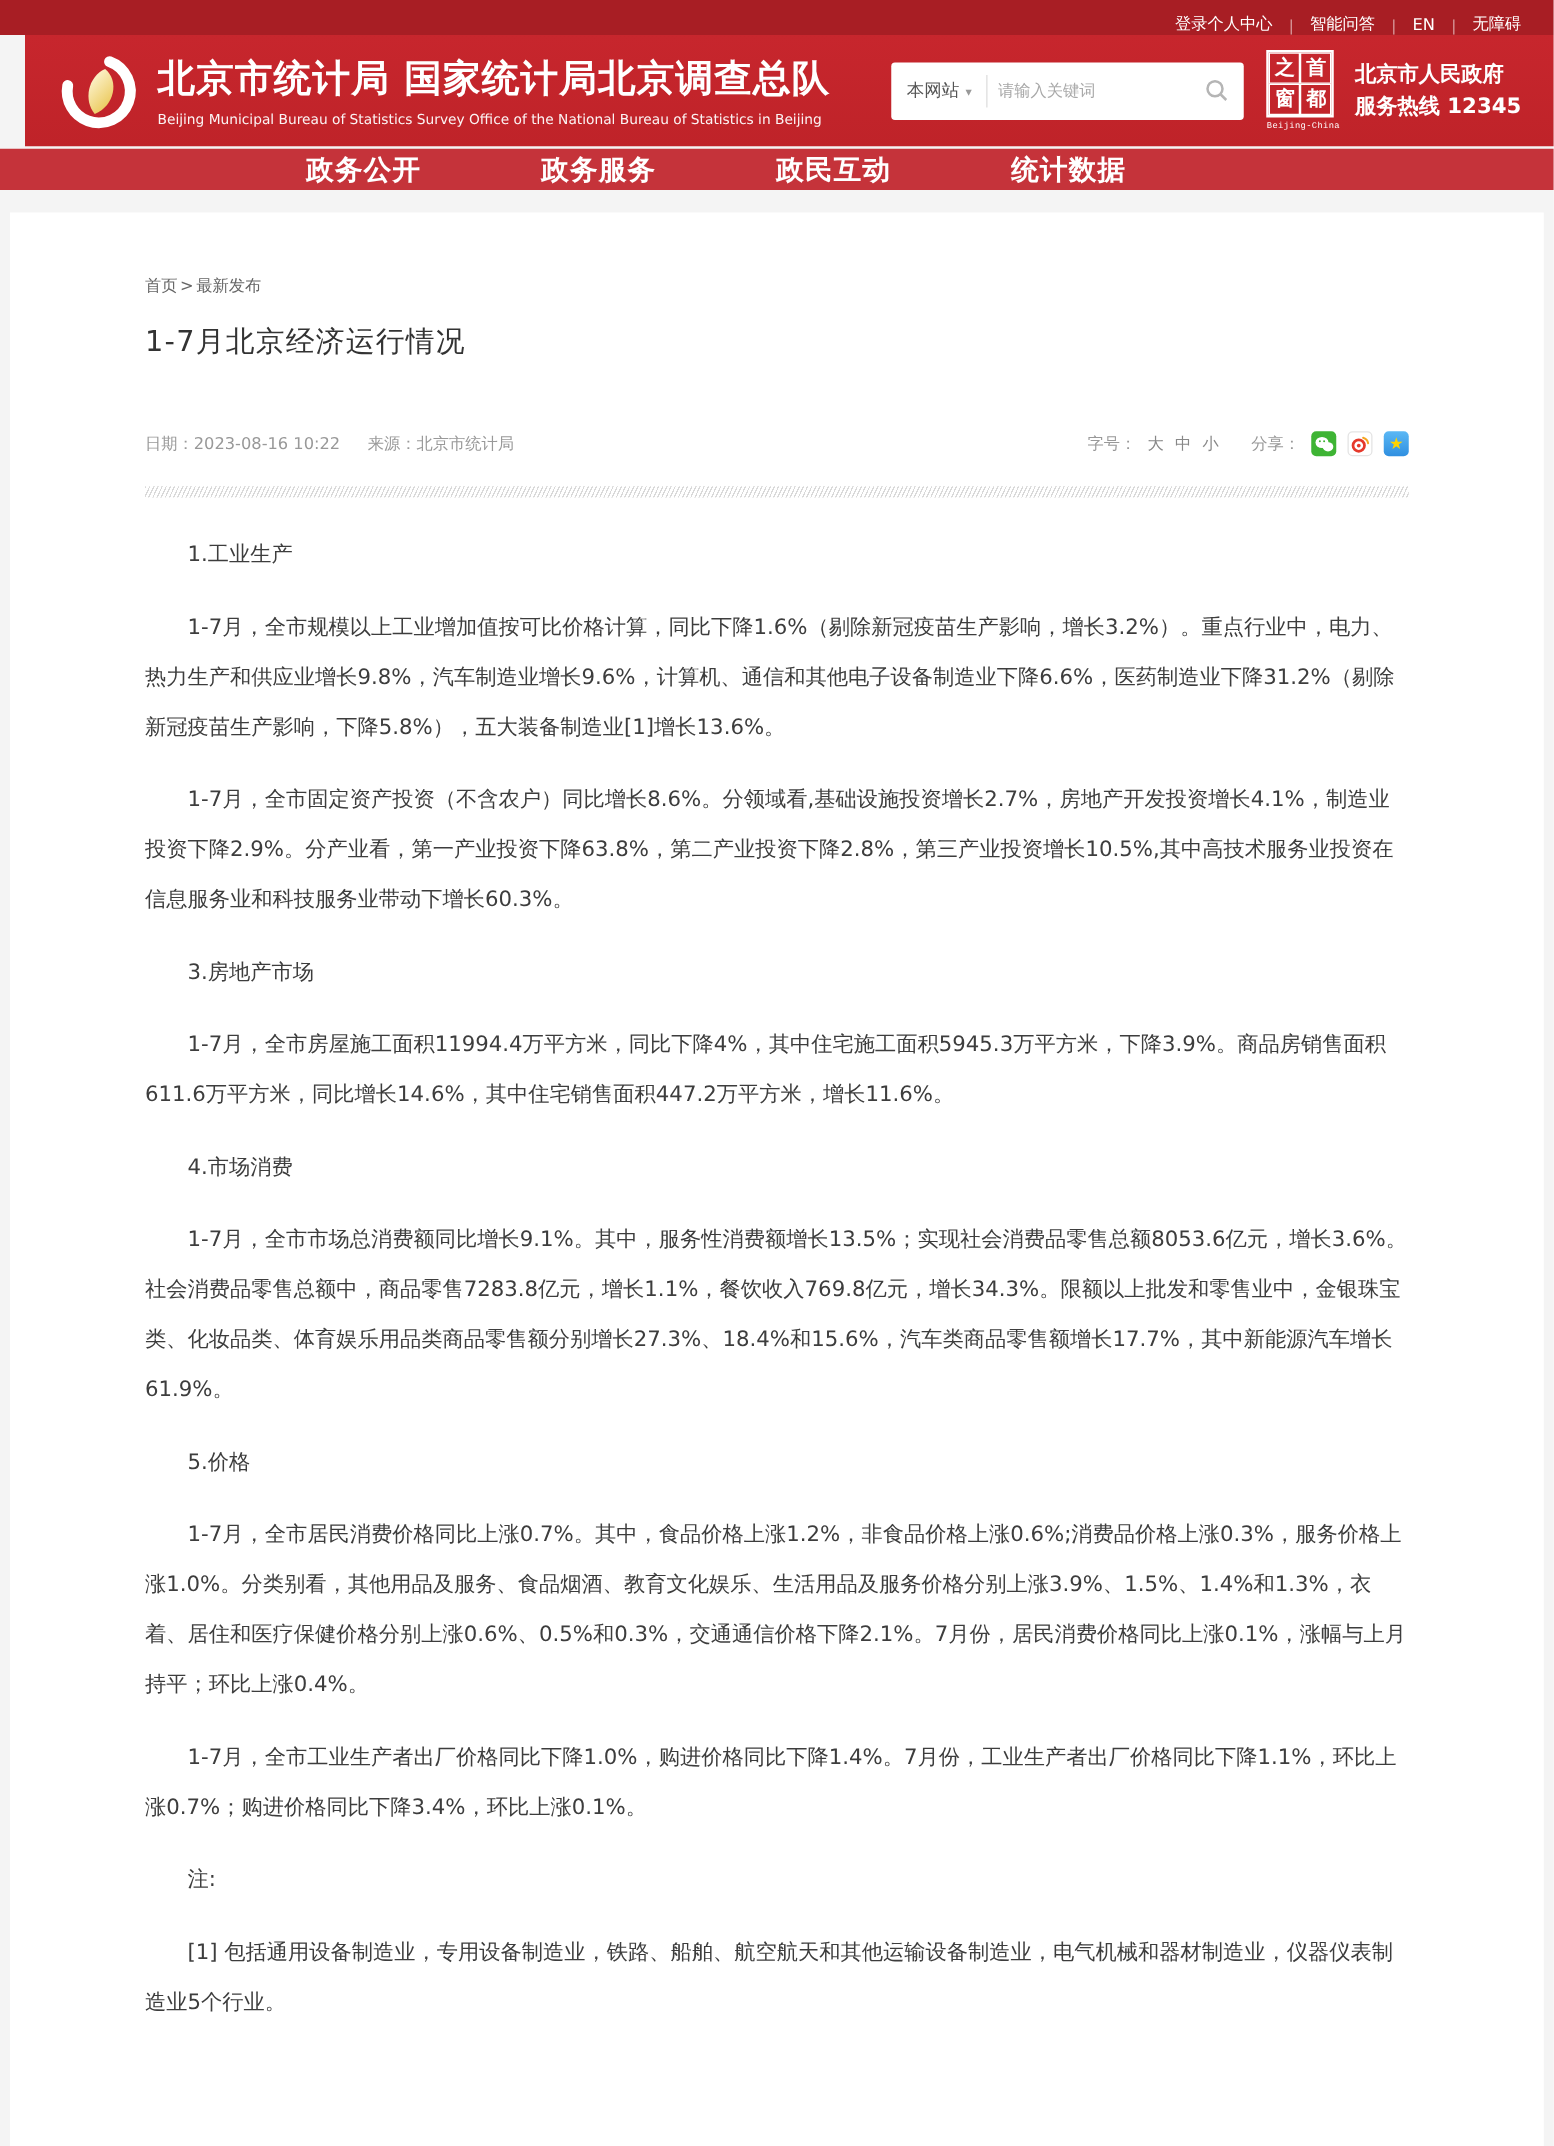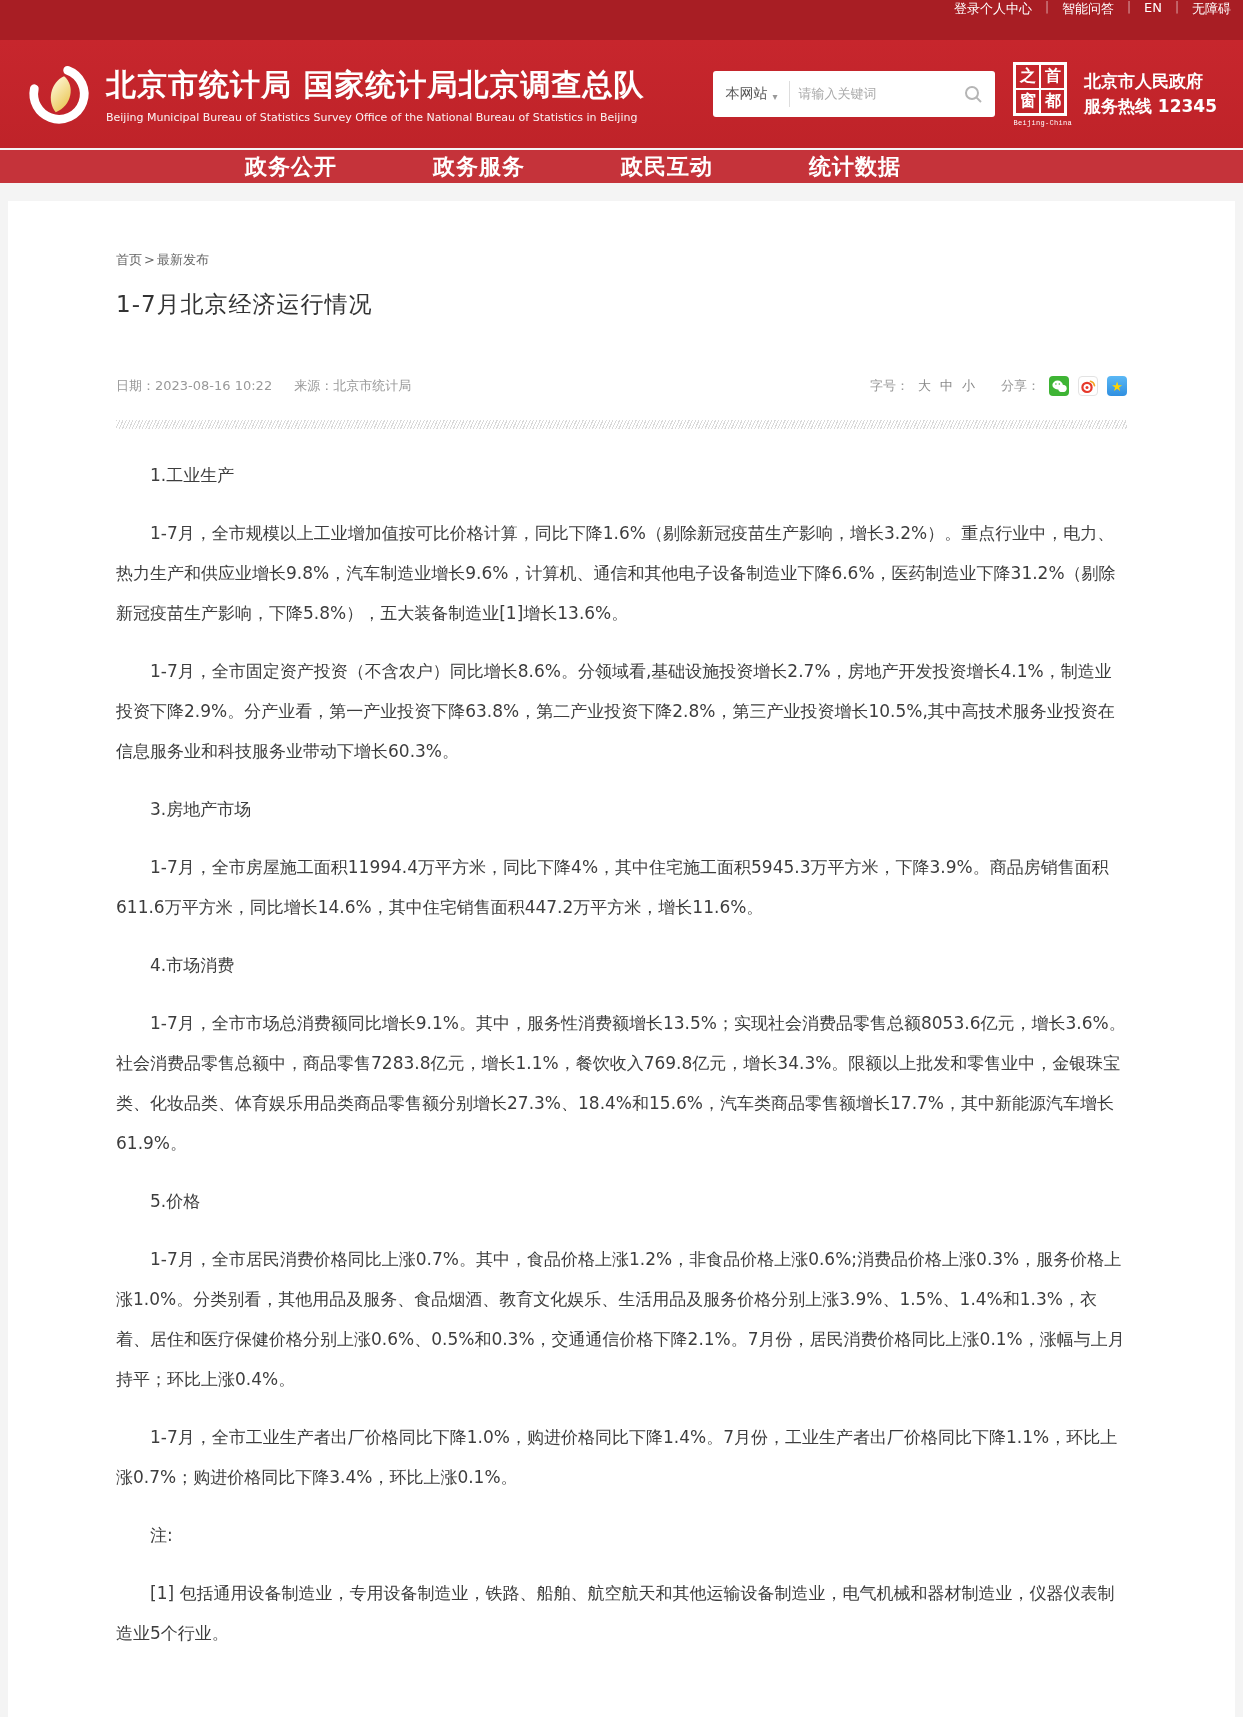--- a/index.html
+++ b/index.html
@@ -4,46 +4,46 @@
 <style>
   html,body{margin:0;padding:0;}
   body{
     width:1243px;
     background:#f4f4f4;
     font-family:"DejaVu Sans","Liberation Sans",sans-serif;
     color:#333;
   }
   
   .topbar{
-    height:40px;background:#a81e24;
-    display:flex;justify-content:flex-end;align-items:flex-start;
-    padding:0 12px;box-sizing:border-box;
+    height:28px;background:#a81e24;
+    display:flex;justify-content:flex-end;align-items:flex-end;
+    padding:0 26px;box-sizing:border-box;
   }
   .topbar a{color:#fff;font-size:13px;text-decoration:none;cursor:pointer;}
   .topbar .sep{color:rgba(255,255,255,.55);margin:0 13px;font-size:12px;}
   
   .site-header{
-    height:108px;background:linear-gradient(180deg,#c7262d 0%,#bf2329 100%);
-    display:flex;align-items:center;padding:15px 26px;box-sizing:border-box;
+    height:89px;background:linear-gradient(180deg,#c7262d 0%,#bf2329 100%);
+    display:flex;align-items:center;padding:15px 26px;box-sizing:border-box;margin-left:20px;
   }
   .logo{flex:0 0 auto;margin-right:14px;display:flex;}
   .title-block{color:#fff;}
   .site-title{font-size:30px;font-weight:bold;letter-spacing:1px;white-space:nowrap;}
   .site-subtitle{font-size:11px;margin-top:5px;opacity:.95;white-space:nowrap;}
   .header-right{margin-left:auto;display:flex;align-items:center;gap:18px;}
   .searchbox{
     width:282px;height:46px;background:#fff;border-radius:3px;
     display:flex;align-items:center;overflow:hidden;
   }
   .scope{
     font-size:14px;color:#555;padding:0 12px;height:26px;
     border-right:1px solid #ddd;display:flex;align-items:center;gap:5px;cursor:pointer;white-space:nowrap;
   }
   .scope .caret{font-size:10px;color:#999;transform:translateY(2px);}
-  .searchbox input{border:0;outline:0;flex:1;min-width:0;font-size:13px;padding:0 8px;color:#333;background:transparent;font-family:Liberation Mono, monospace;}
+  .searchbox input{border:0;outline:0;flex:1;min-width:0;font-size:13px;padding:0 8px;color:#333;background:transparent;}
   .searchbox input::placeholder{color:#a9a9a9;}
   .search-btn{background:none;border:0;padding:0 12px 0 4px;cursor:pointer;display:flex;align-items:center;}
   .gov-block{display:flex;align-items:center;gap:12px;}
   .seal{cursor:pointer;}
   .seal-grid{display:grid;grid-template-columns:25px 25px;border:2px solid #fff;width:50px;}
   .seal-grid span{
     width:25px;height:25px;display:flex;align-items:center;justify-content:center;
     color:#fff;font-size:16px;font-weight:bold;border:1px solid #fff;box-sizing:border-box;
     font-family:"DejaVu Serif","Liberation Serif",serif;
   }

